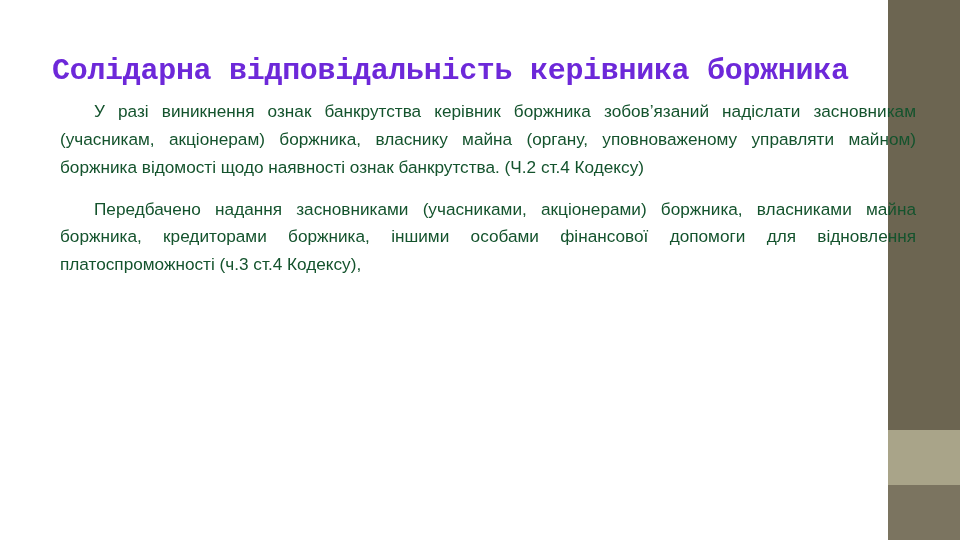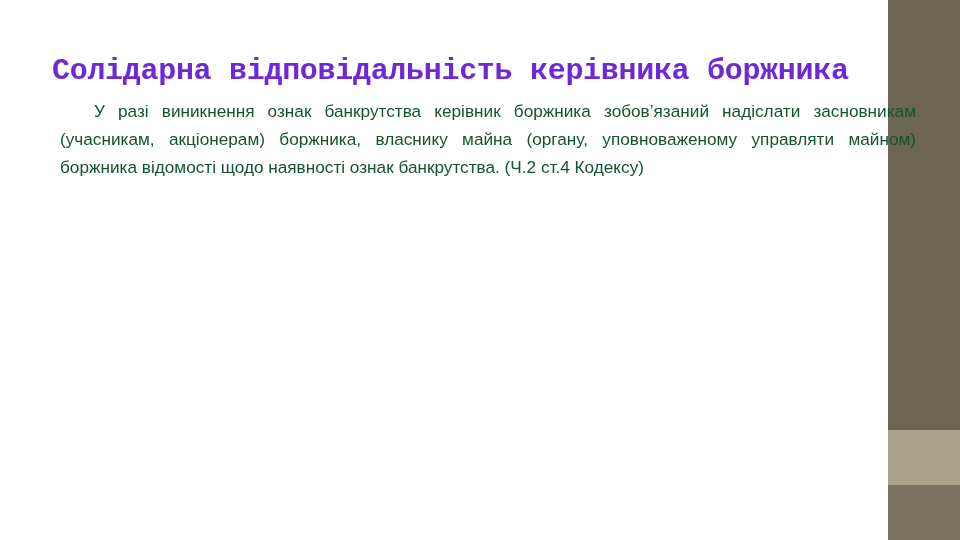--- a/index.html
+++ b/index.html
@@ -81,15 +81,16 @@
   <div class="deco">
     <div class="deco-seg deco-1"></div>
     <div class="deco-seg deco-2"></div>
     <div class="deco-seg deco-3"></div>
   </div>
 
   <h1 class="title">Солідарна відповідальність керівника боржника</h1>
 
   <div class="body">
     <p class="para indent">У разі виникнення ознак банкрутства керівник боржника зобов’язаний надіслати засновникам (учасникам, акціонерам) боржника, власнику майна (органу, уповноваженому управляти майном) боржника відомості щодо наявності ознак банкрутства. (Ч.2 ст.4 Кодексу)</p>
+    <p class="para indent">Передбачено надання засновниками (учасниками, акціонерами) боржника, власниками майна боржника, кредиторами боржника, іншими особами фінансової допомоги для відновлення платоспроможності (ч.3 ст.4 Кодексу),</p>
   </div>
 
 </div>
 
 </body></html>

